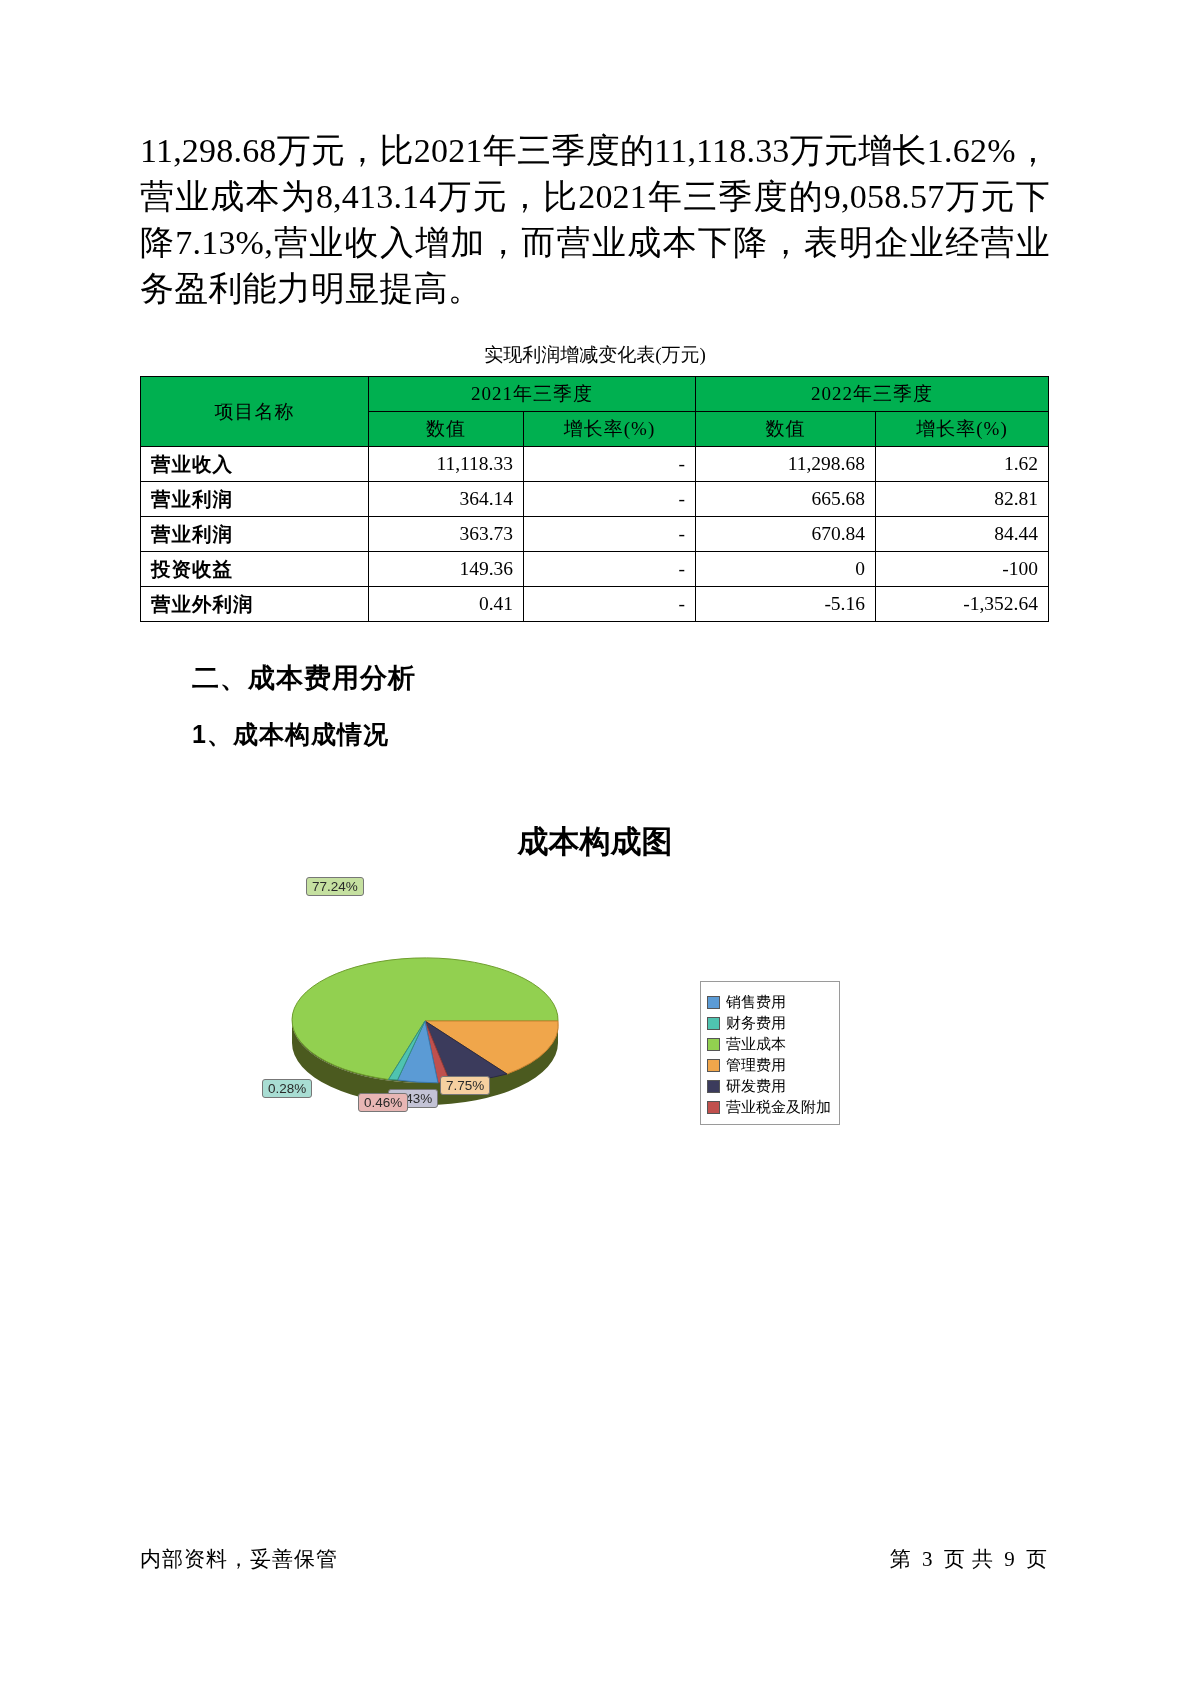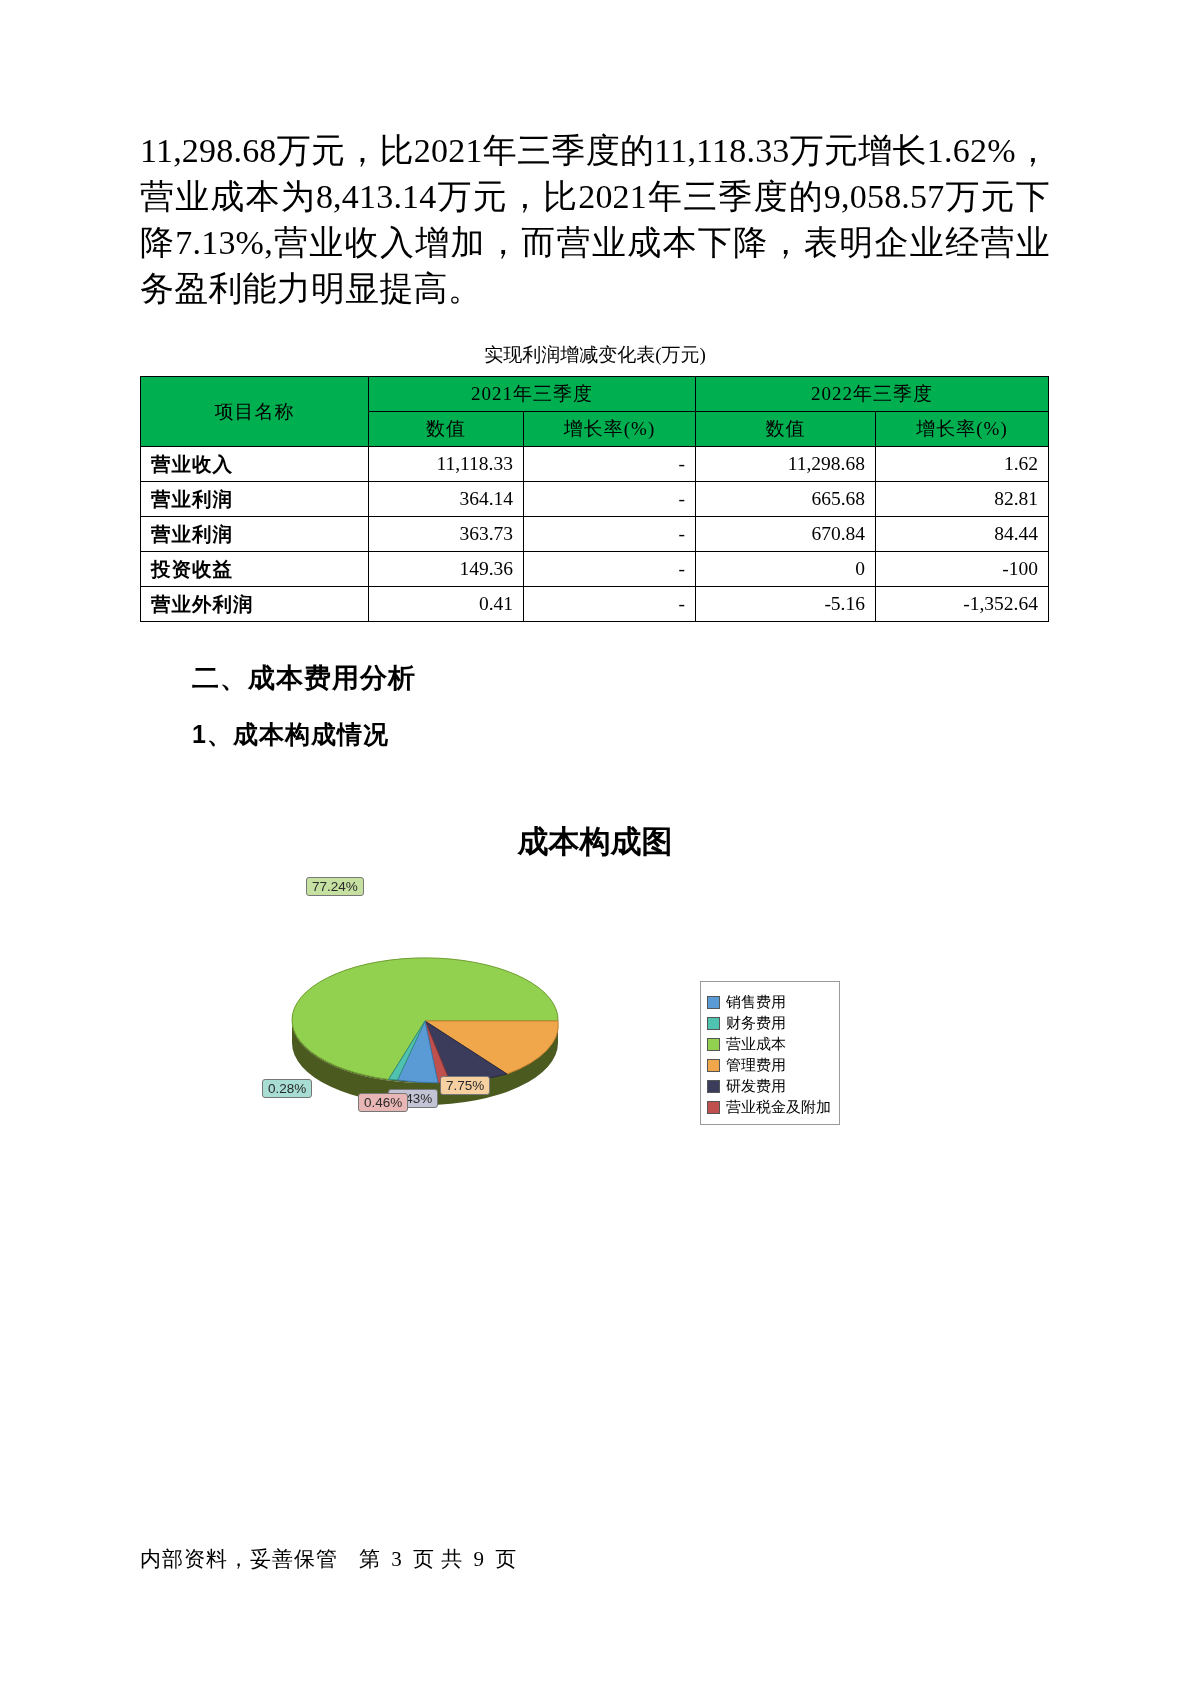--- a/index.html
+++ b/index.html
@@ -145,21 +145,21 @@
     color: #2a2a2a;
     text-align: center;
   }
   .footer {
     position: absolute;
     left: 140px;
     top: 1545px;
     width: 910px;
     font-size: 21px;
     display: flex;
-    justify-content: flex-start;
+    justify-content: space-between;
     letter-spacing: 1px;
     gap: 19px;
   }
   .footer .right span { margin: 0 2px; }
 </style>
 </head>
 <body>
 
 <div class="page">
   <div class="content">

